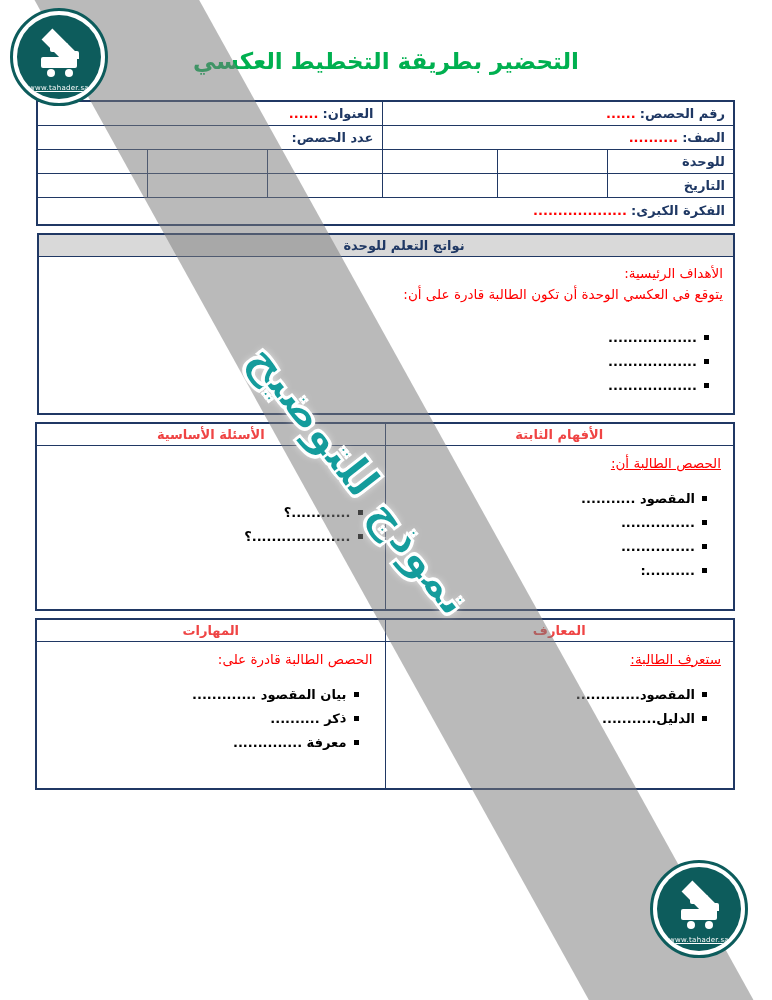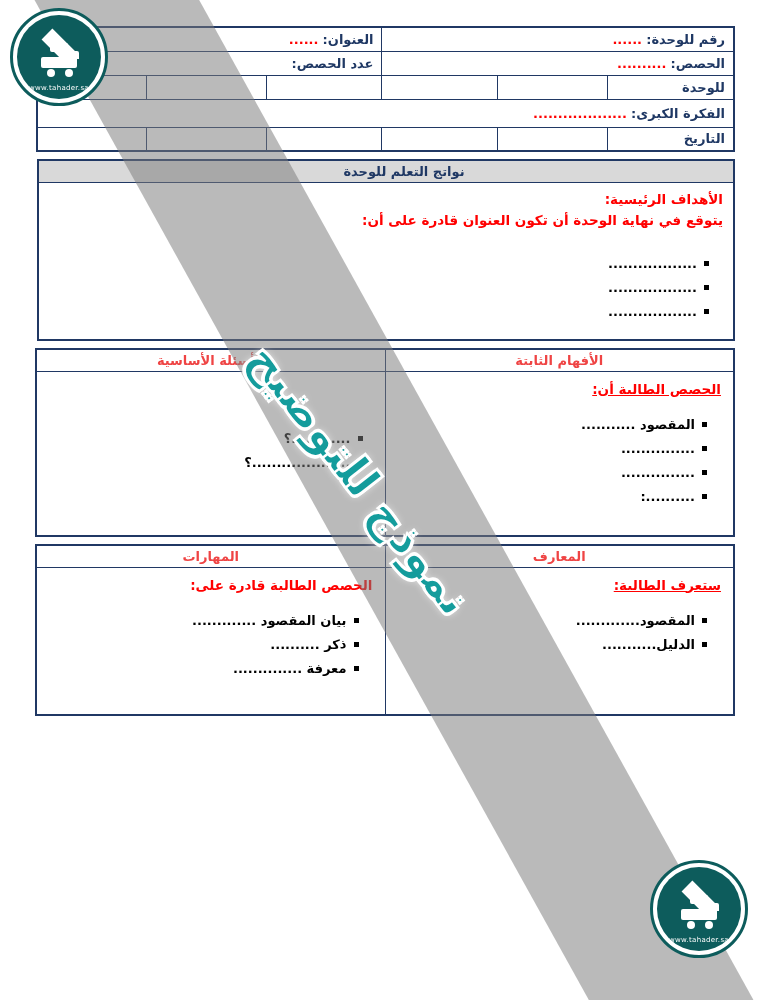--- a/index.html
+++ b/index.html
@@ -37,21 +37,21 @@
   .logo-disc { width:84px; height:84px; border-radius:50%; background:#0d5c5c; position:relative; overflow:hidden; }
   .cap-board { position:absolute; top:14px; left:50%; width:34px; height:34px; background:#fff;
                transform:translateX(-50%) rotate(45deg) scaleY(0.45); }
   .cap-base  { position:absolute; top:28px; left:50%; transform:translateX(-50%);
                width:18px; height:9px; background:#fff; border-radius:2px; }
   .truck-body{ position:absolute; top:42px; left:24px; width:36px; height:11px; background:#fff; border-radius:2px; }
   .truck-cab { position:absolute; top:36px; left:52px; width:10px; height:8px; background:#fff; border-radius:2px 2px 0 0; }
   .wheel     { position:absolute; top:54px; width:8px; height:8px; background:#fff; border-radius:50%; }
   .wheel.w1  { left:30px; } .wheel.w2 { left:48px; }
   .logo-site { position:absolute; bottom:7px; width:100%; text-align:center;
-               color:#fff; font-size:7px; direction:ltr; letter-spacing:0.3px; }
+               color:#fff; font-size:7px; direction:ltr; letter-spacing:0.3px;text-decoration:underline; }
 
   
   .title { padding-top:48px; text-align:center; color:#00b050; font-size:23px; font-weight:bold; }
 
   
   .doc { position:relative; z-index:1; width:698px; margin:26px auto 0; }
   table.t { width:100%; border-collapse:collapse; table-layout:fixed;
             border:2px solid #203864; margin-bottom:7px; }
   table.t td, table.t th { border:1px solid #203864; font-size:13px; }
 
@@ -62,21 +62,21 @@
 
   .gray-header { background:#d9d9d9; height:22px; text-align:center;
                  color:#1f3864; font-weight:bold;padding-left:36px; }
   .col-header  { height:22px; text-align:center; color:#ef4444; font-weight:bold; background:#fff; }
 
   .goals-cell { height:158px; vertical-align:top; padding:8px 10px; }
   .sec-cell   { vertical-align:top; padding:9px 12px; }
   .h-tall td.sec-cell { height:165px; }
   .h-mid  td.sec-cell { height:148px; }
 
-  .red-line  { color:#ff0000; font-weight:bold; font-size:13.5px; margin-bottom:5px; }
+  .red-line  { color:#ff0000; font-weight:normal; font-size:13.5px; margin-bottom:5px; }
   .red-line.u { text-decoration:underline; }
 
   ul.dots-list { list-style:none; padding-right:14px; }
   ul.dots-list li { font-weight:bold; margin-bottom:9px; color:#000; font-size:13px; }
   ul.dots-list li::before { content:""; display:inline-block; width:5px; height:5px;
                             background:#000; margin-left:7px; vertical-align:2px; }
   ul.goals-list { margin-top:28px; }
   ul.q-list { margin-top:50px; padding-right:10px; }
   ul.tight { margin-top:20px; }
 </style>
@@ -109,90 +109,91 @@
         <div class="cap-base"></div>
         <div class="truck-cab"></div>
         <div class="truck-body"></div>
         <div class="wheel w1"></div>
         <div class="wheel w2"></div>
         <div class="logo-site">www.tahader.sa</div>
       </div>
     </div>
   </div>
 
+  <h1 class="title">التحضير بطريقة التخطيط العكسي</h1>
 
   <div class="doc">
 
     <table class="t">
       <colgroup>
         <col style="width:127px">
           <col style="width:110px">
           <col style="width:115px">
         <col style="width:115px">
           <col style="width:120px">
           <col style="width:110px">
       </colgroup>
       <tbody>
           <tr class="info-row">
         <td colspan="3">
-          <span class="lbl">رقم للوحدة:</span>
+          <span class="lbl">رقم الحصص:</span>
           <span class="val">......</span>
         </td>
         <td colspan="3">
           <span class="lbl">العنوان:</span>
           <span class="val">......</span>
         </td>
       </tr>
       <tr class="info-row">
         <td colspan="3">
-          <span class="lbl">الحصص:</span>
+          <span class="lbl">الصف:</span>
           <span class="val">..........</span>
         </td>
         <td colspan="3">
           <span class="lbl">عدد الحصص:</span>
         </td>
       </tr>
       <tr class="info-row">
         <td>
           <span class="lbl">للوحدة</span>
+        </td>
+        <td></td>
+        <td></td>
+        <td></td>
+        <td></td>
+        <td></td>
+      </tr>
+      <tr class="info-row">
+        <td>
+          <span class="lbl">التاريخ</span>
         </td>
         <td></td>
         <td></td>
         <td></td>
         <td></td>
         <td></td>
       </tr>
       <tr class="info-row big-idea-row">
         <td colspan="6">
           <span class="lbl">الفكرة الكبرى:</span>
           <span class="val">...................</span>
         </td>
       </tr>
-      <tr class="info-row">
-        <td>
-          <span class="lbl">التاريخ</span>
-        </td>
-        <td></td>
-        <td></td>
-        <td></td>
-        <td></td>
-        <td></td>
-      </tr>
     </tbody>
       </table>
 
     <table class="t">
       <tbody>
           <tr>
         <th class="gray-header">نواتج التعلم للوحدة</th>
       </tr>
       <tr>
         <td class="goals-cell">
           <div class="red-line">الأهداف الرئيسية:</div>
-          <div class="red-line">يتوقع في نهاية الوحدة أن تكون العنوان قادرة على أن:</div>
+          <div class="red-line">يتوقع في العكسي الوحدة أن تكون الطالبة قادرة على أن:</div>
           <ul class="dots-list goals-list">
             <li>..................</li>
             <li>..................</li>
             <li>..................</li>
           </ul>
         </td>
       </tr>
     </tbody>
       </table>
 

